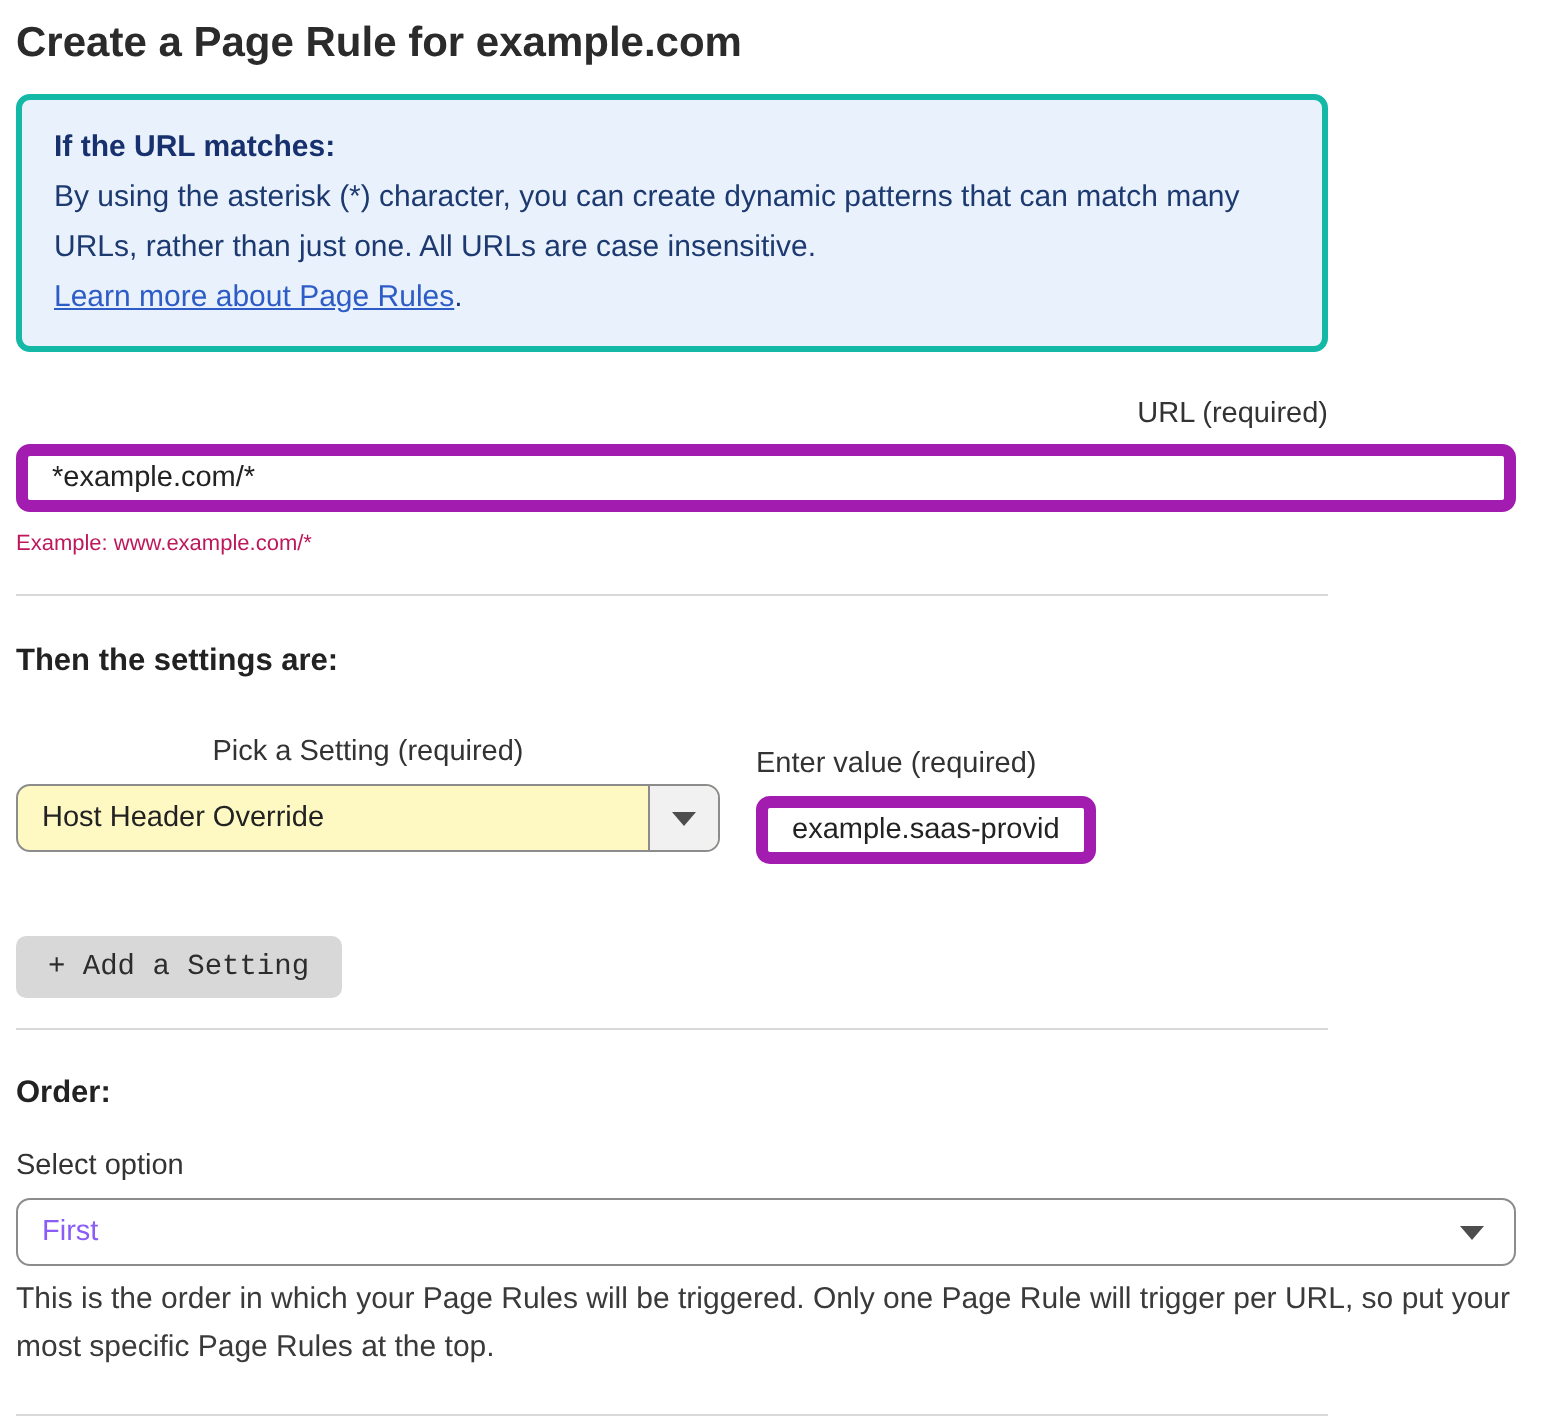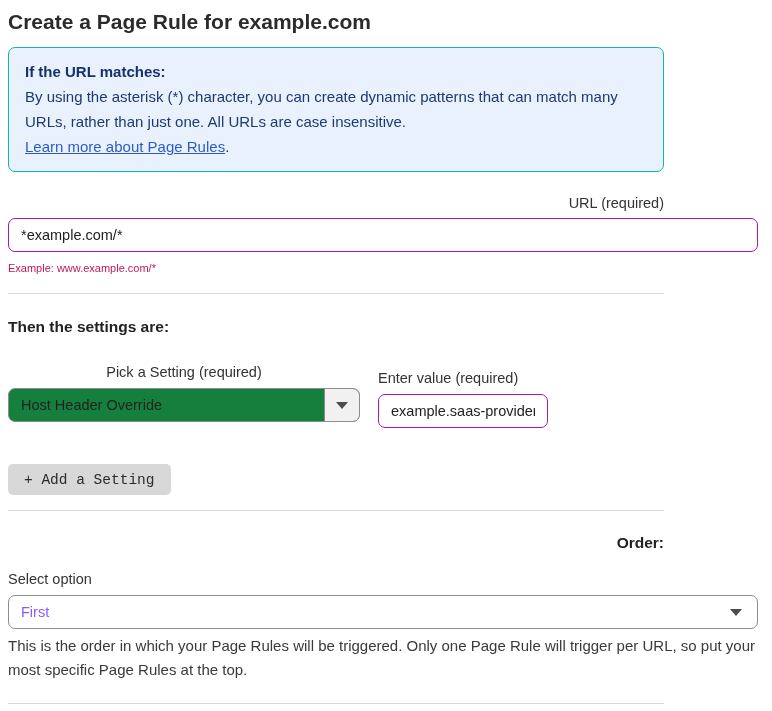--- a/index.html
+++ b/index.html
@@ -16,21 +16,21 @@
     margin-top: 8px;
     font-size: 21px;
     font-weight: bold;
     color: #2b2b2b;
     line-height: 27px;
   }
 
   .info-box {
     margin-top: 12px;
     background: #e9f1fc;
-    border: 1px solid #14b8a6;
+    border: 3px solid #14b8a6;
     border-radius: 7px;
     padding: 11px 16px 12px 16px;
     color: #1d3a70;
     font-size: 15px;
     line-height: 25px;
   }
   .info-box .info-heading {
     font-weight: bold;
     color: #16316d;
   }
@@ -43,21 +43,21 @@
 
   .field-label {
     font-size: 14.5px;
     color: #333333;
     line-height: 18px;
   }
 
   .text-input {
     display: block;
     height: 34px;
-    border: 1px solid #a21caf;
+    border: 6px solid #a21caf;
     border-radius: 7px;
     background: #ffffff;
     font-family: "Liberation Sans", "DejaVu Sans", sans-serif;
     font-size: 14.5px;
     color: #222222;
     padding: 0 12px;
     outline: none;
     white-space: nowrap;
     overflow: hidden;
   }
@@ -86,21 +86,21 @@
   .col-left { width: 352px; text-align: center; }
   .col-right { margin-left: 18px; margin-top: 6px; }
 
   .select-split {
     margin-top: 7px;
     display: flex;
     width: 352px;
     height: 34px;
     border: 1px solid #8c8c8c;
     border-radius: 7px;
-    background: #15803d;
+    background: #fef9c3;
     overflow: hidden;
     cursor: pointer;
   }
   .select-split .select-text {
     flex: 1;
     display: flex;
     align-items: center;
     padding: 0 12px;
     font-size: 14.5px;
     color: #222222;
@@ -160,21 +160,21 @@
     width: 748px;
   }
 
   .mt-url-label { margin-top: 22px; text-align: right; }
   .mt-url-input { margin-top: 6px; width: 750px; }
   .mt-url-helper { margin-top: 7px; }
   .mt-div1 { margin-top: 15px; }
   .mt-settings-heading { margin-top: 23px; }
   .mt-add-btn { margin-top: 36px; }
   .mt-div2 { margin-top: 15px; }
-  .mt-order-heading { margin-top: 22px; text-align: right; }
+  .mt-order-heading { margin-top: 22px; }
   .mt-order-label { margin-top: 17px; }
   .mt-div3 { margin-top: 21px; }
 </style>
 </head>
 <body>
 
 <div class="container">
 
   <h1 class="page-title">Create a Page Rule for example.com</h1>
 

